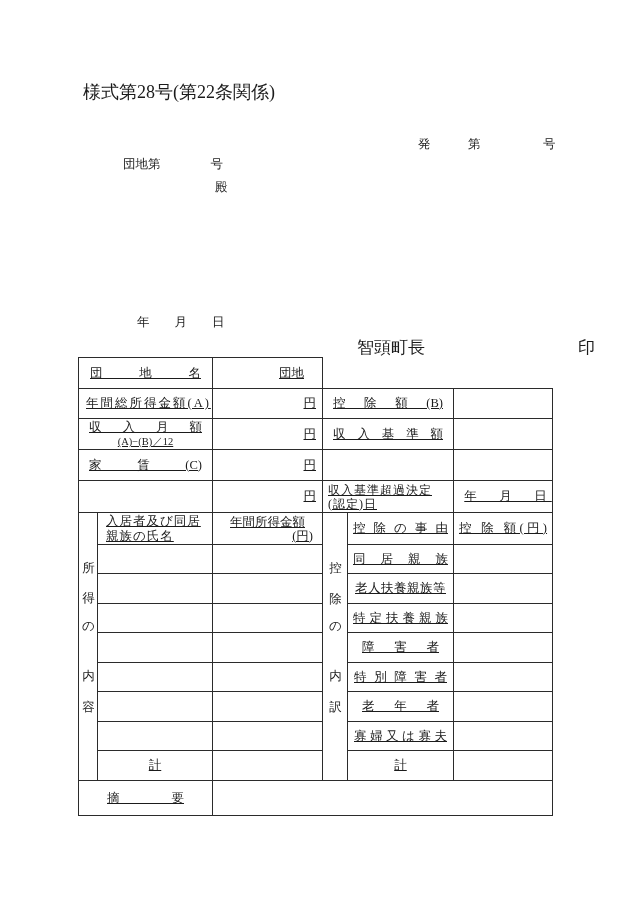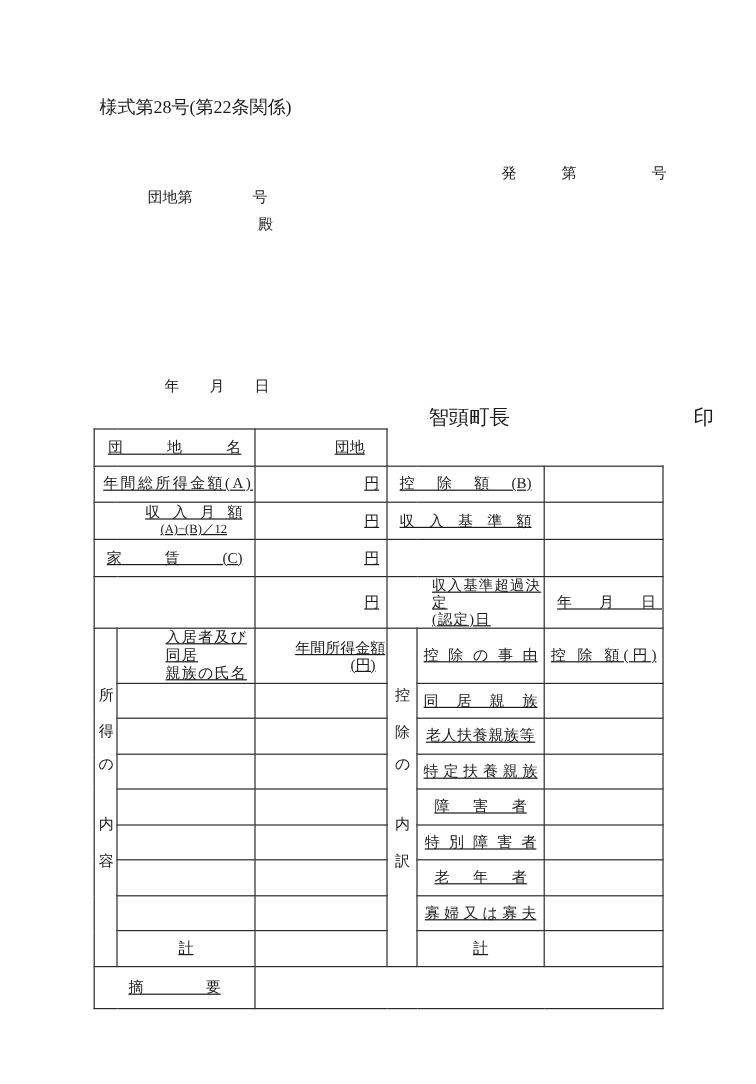--- a/index.html
+++ b/index.html
@@ -2,21 +2,21 @@
 <html><head>
 <meta charset="utf-8">
 <style>
   html,body{margin:0;padding:0;background:#e8e8e8;}
   #page{
     position:relative;width:630px;height:903px;background:#ffffff;
     font-family:"Liberation Serif","DejaVu Serif",serif;color:#1b1b1b;
     overflow:hidden;
   }
   .abs{position:absolute;white-space:pre;}
-  .fno{left:83px;top:80px;font-size:15px;}
+  .fno{left:83px;top:80px;font-size:18px;}
   .title{left:199px;top:105px;font-size:13.5px;letter-spacing:16.5px;}
   .issue{left:418px;top:136px;font-size:12.5px;}
   .danchi-line{left:123px;top:156px;font-size:12.5px;text-align:right;}
   .dono{left:215px;top:179px;font-size:12.5px;}
   .bodytext{left:76px;top:197px;width:486px;font-size:12.3px;line-height:24px;white-space:pre;}
   .dateline{left:137px;top:314px;font-size:12.5px;}
   .signer{left:357px;top:336px;font-size:17px;}
 
   table.formtable{
     position:absolute;left:78px;top:357px;width:474px;
@@ -28,21 +28,21 @@
   }
   td.no{border:none;}
   .j{text-align:justify;text-align-last:justify;padding:0 10px;}
   .p4{padding:0 5px;}
   .p14{padding:0 14px;}
   .p28{padding:0 28px;}
   .lbl{letter-spacing:2px;padding-left:7px;}
   .yen{text-align:right;padding-right:6px;}
   .dval{text-align:right;padding-right:18px;}
   .ctr{text-align:center;}
-  .two{vertical-align:middle;padding-left:32px;}
+  .two{vertical-align:middle;}
   .two .l1{line-height:15px;}
   .formula{text-align:center;font-size:10.5px;line-height:13px;}
   .odate{padding-left:5px;font-size:12px;letter-spacing:1px;line-height:14px;}
   .rl{padding-left:8px;letter-spacing:1px;line-height:15px;}
   .a1{text-align:center;line-height:15px;}
   .a2{text-align:right;padding-right:9px;line-height:13px;}
   .datev{text-align:center;letter-spacing:5px;padding-left:10px;}
   td.vert{text-align:center;vertical-align:top;}
   .vtext{
     display:inline-block;writing-mode:vertical-rl;text-orientation:upright;

